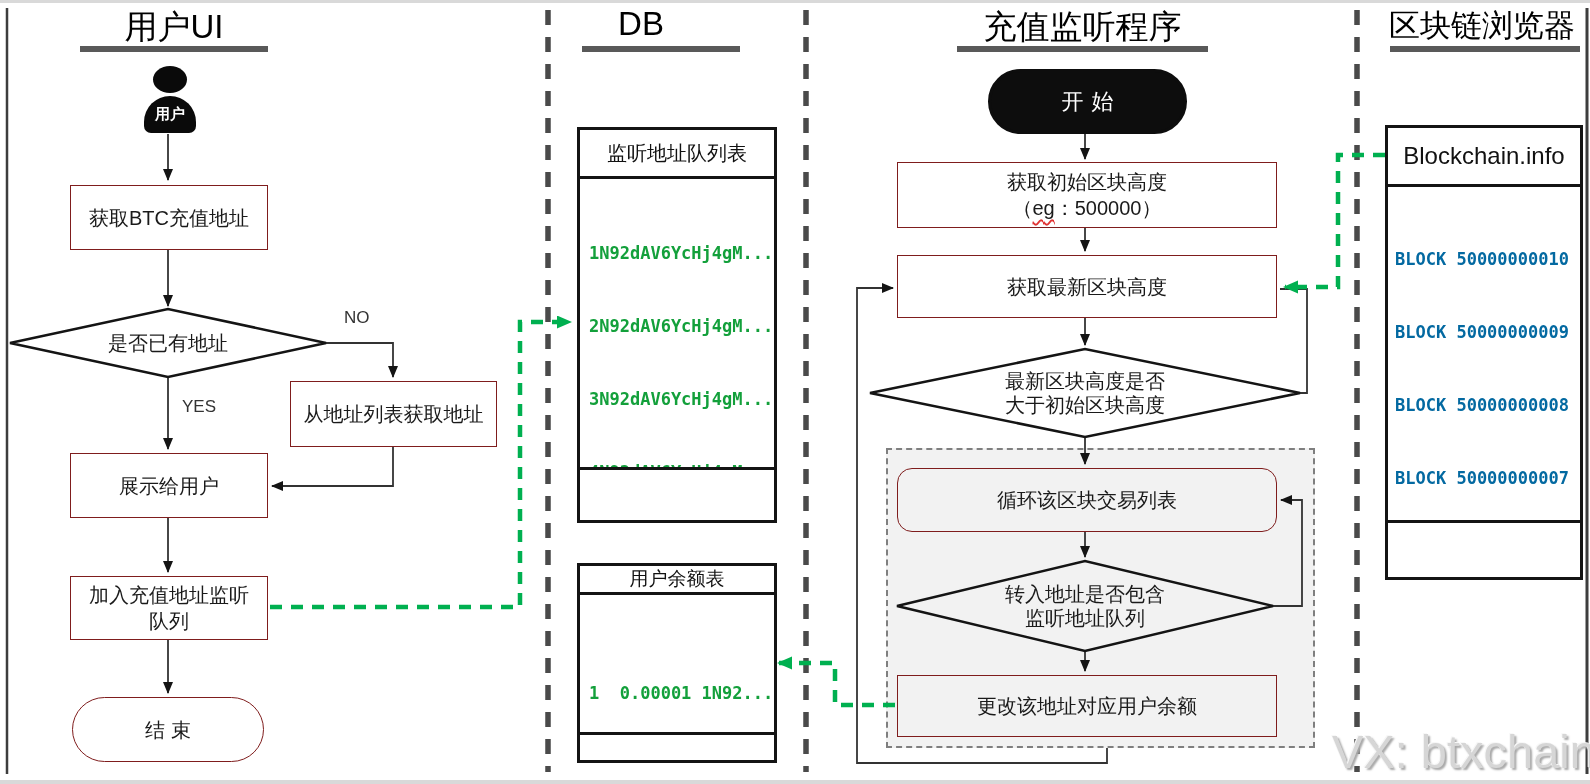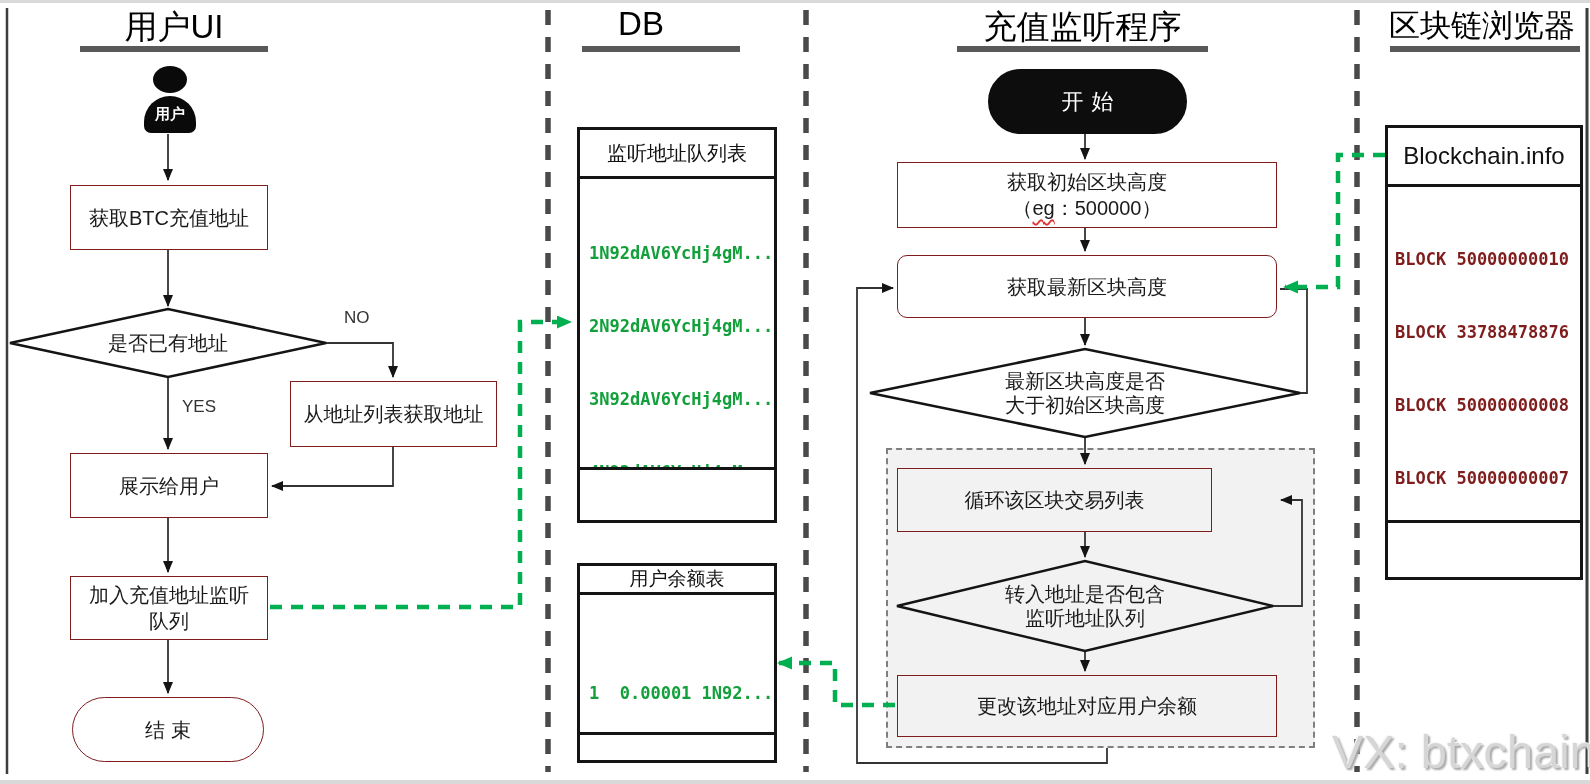--- a/index.html
+++ b/index.html
@@ -167,47 +167,47 @@
 
   <div class="abs fbox stadium startnode" style="left:988px;top:69px;width:199px;height:65px;">
     <span>开始</span>
   </div>
 
   <div class="abs fbox" style="left:897px;top:162px;width:380px;height:66px;">
     <span>获取初始区块高度</span>
     <span><span>（</span><span class="wavy">eg</span><span>：500000）</span></span>
   </div>
 
-  <div class="abs fbox" style="left:897px;top:255px;width:380px;height:63px;border-radius:10px;">
+  <div class="abs fbox" style="left:897px;top:255px;width:380px;height:63px;">
     <span>获取最新区块高度</span>
   </div>
 
   <div class="abs dtext" style="left:935px;top:369px;width:300px;">
     <div>最新区块高度是否</div>
     <div>大于初始区块高度</div>
   </div>
 
-  <div class="abs fbox grayfill" style="left:897px;top:468px;width:315px;height:64px;">
+  <div class="abs fbox grayfill" style="left:897px;top:468px;width:380px;height:64px;border-radius:15px;">
     <span>循环该区块交易列表</span>
   </div>
 
   <div class="abs dtext" style="left:935px;top:582px;width:300px;">
     <div>转入地址是否包含</div>
     <div>监听地址队列</div>
   </div>
 
   <div class="abs fbox grayfill" style="left:897px;top:675px;width:380px;height:62px;">
     <span>更改该地址对应用户余额</span>
   </div>
 
   <div class="abs dbtable" style="left:1385px;top:125px;width:198px;height:455px;">
     <div class="tbl-header" style="height:56px;font-size:24px;font-weight:normal;">Blockchain.info</div>
-    <div class="tbl-body" style="padding:11px 0 0 7px;color:#7f1d1d;">
+    <div class="tbl-body" style="padding:11px 0 0 7px;color:#0369a1;">
       <div>BLOCK 50000000010</div>
-      <div>BLOCK 33788478876</div>
+      <div>BLOCK 50000000009</div>
       <div>BLOCK 50000000008</div>
       <div>BLOCK 50000000007</div>
       
       
       
       
       
       
       
     </div>

